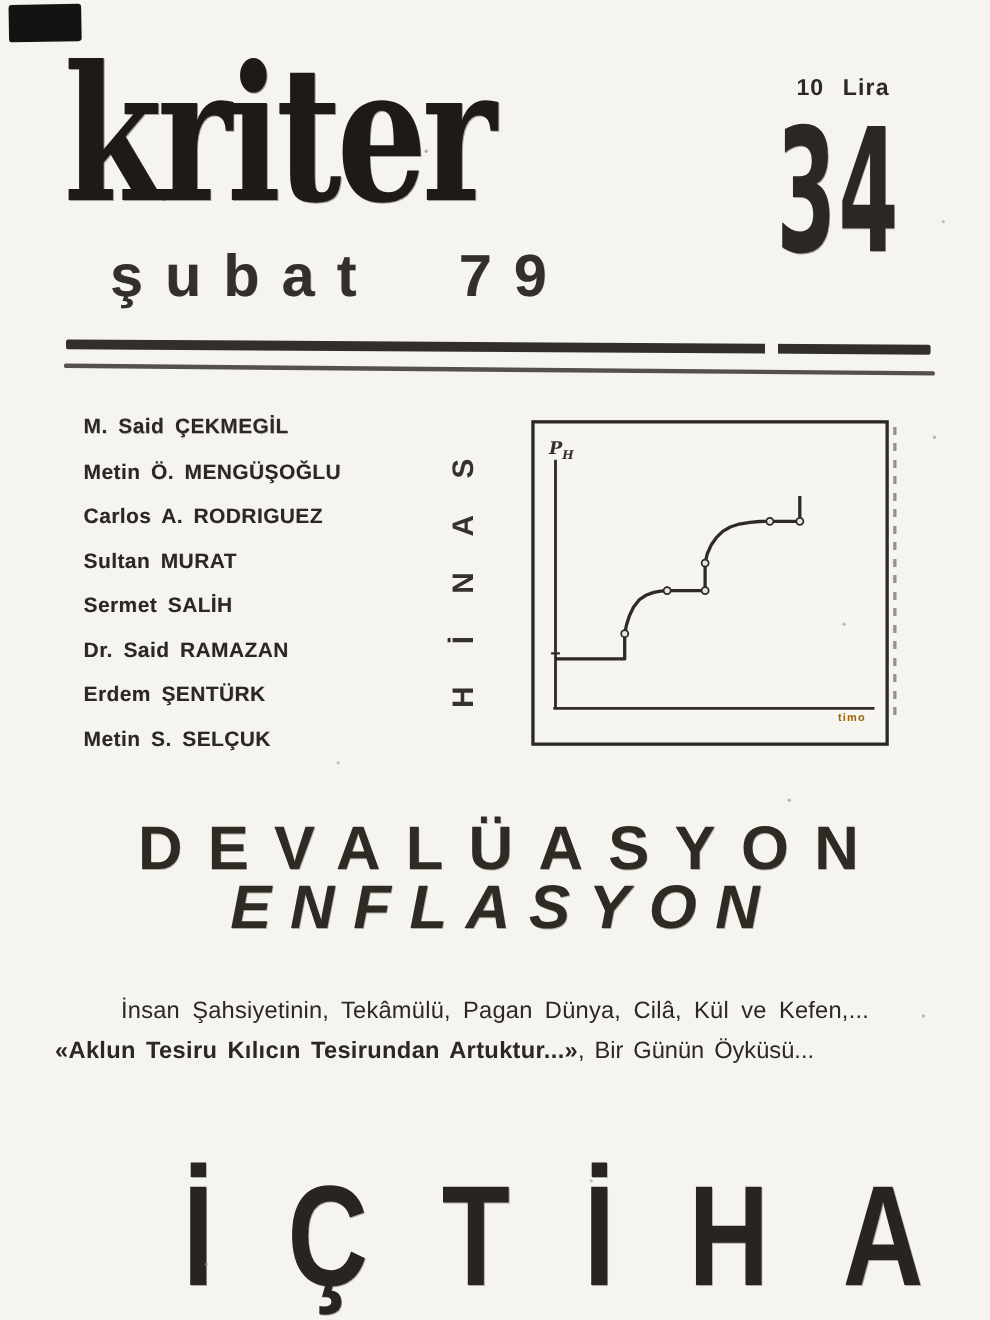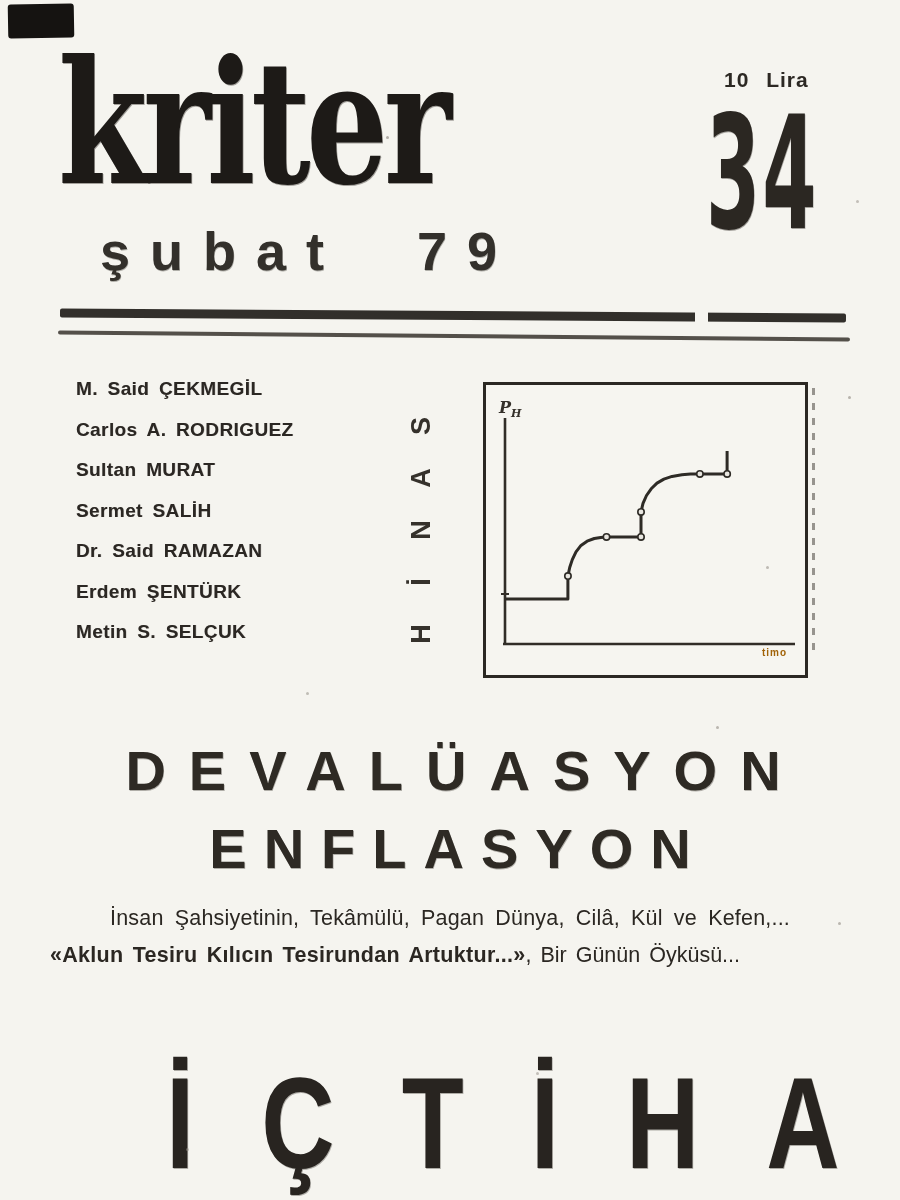--- a/index.html
+++ b/index.html
@@ -77,23 +77,23 @@
     position:absolute;left:812px;top:388px;width:3px;height:262px;
     background:repeating-linear-gradient(#4a453f 0 7px,transparent 7px 15px);opacity:.55;
   }
   
   .headline-1{
     position:absolute;left:0;right:0;top:738px;text-align:center;
     font-size:56px;font-weight:bold;letter-spacing:23px;padding-left:29px;
     color:#2e2a24;text-shadow:.6px .6px 0 rgba(48,43,37,.35);
   }
   .headline-2{
-    position:absolute;left:0;right:0;top:816px;text-align:center;
+    position:absolute;left:0;right:0;top:792px;text-align:center;
     font-size:56px;font-weight:bold;letter-spacing:17px;padding-left:17px;
-    color:#2e2a24;text-shadow:.6px .6px 0 rgba(48,43,37,.35);
+    color:#2e2a24;text-shadow:.6px .6px 0 rgba(48,43,37,.35);font-style:italic;
   }
   
   .topics{position:absolute;left:0;right:0;top:906px;text-align:center;color:#2b2722;}
   .topics .t1{font-size:21.5px;letter-spacing:.2px;word-spacing:5px;}
   .topics .t2{font-size:21.5px;margin-top:12px;margin-right:110px;word-spacing:3px;}
   .topics .t2 b{letter-spacing:.3px;}
   .connector{
     position:absolute;left:0;right:0;top:1012px;text-align:center;
     font-size:22px;font-weight:bold;letter-spacing:3px;color:#34302a;
   }
@@ -121,20 +121,21 @@
   <div class="logo" data-name="magazine-logo">kriter</div>
   <div class="price" data-name="price-label">10 Lira</div>
   <div class="issue-number" data-name="issue-number">34</div>
   <div class="issue-date" data-name="issue-date">şubat 79</div>
 
   <div class="rule-thick" data-name="divider-rule-thick"></div>
   <div class="rule-thin" data-name="divider-rule-thin"></div>
 
   <div class="authors" data-name="author-list">
     <div class="author" data-name="author-item">M. Said ÇEKMEGİL</div>
+    <div class="author" data-name="author-item">Metin Ö. MENGÜŞOĞLU</div>
     <div class="author" data-name="author-item">Carlos A. RODRIGUEZ</div>
     <div class="author" data-name="author-item">Sultan MURAT</div>
     <div class="author" data-name="author-item">Sermet SALİH</div>
     <div class="author" data-name="author-item">Dr. Said RAMAZAN</div>
     <div class="author" data-name="author-item">Erdem ŞENTÜRK</div>
     <div class="author" data-name="author-item">Metin S. SELÇUK</div>
   </div>
 
   <div class="vertical-name" data-name="vertical-name-sanih">
     <span data-name="vertical-letter">S</span>

